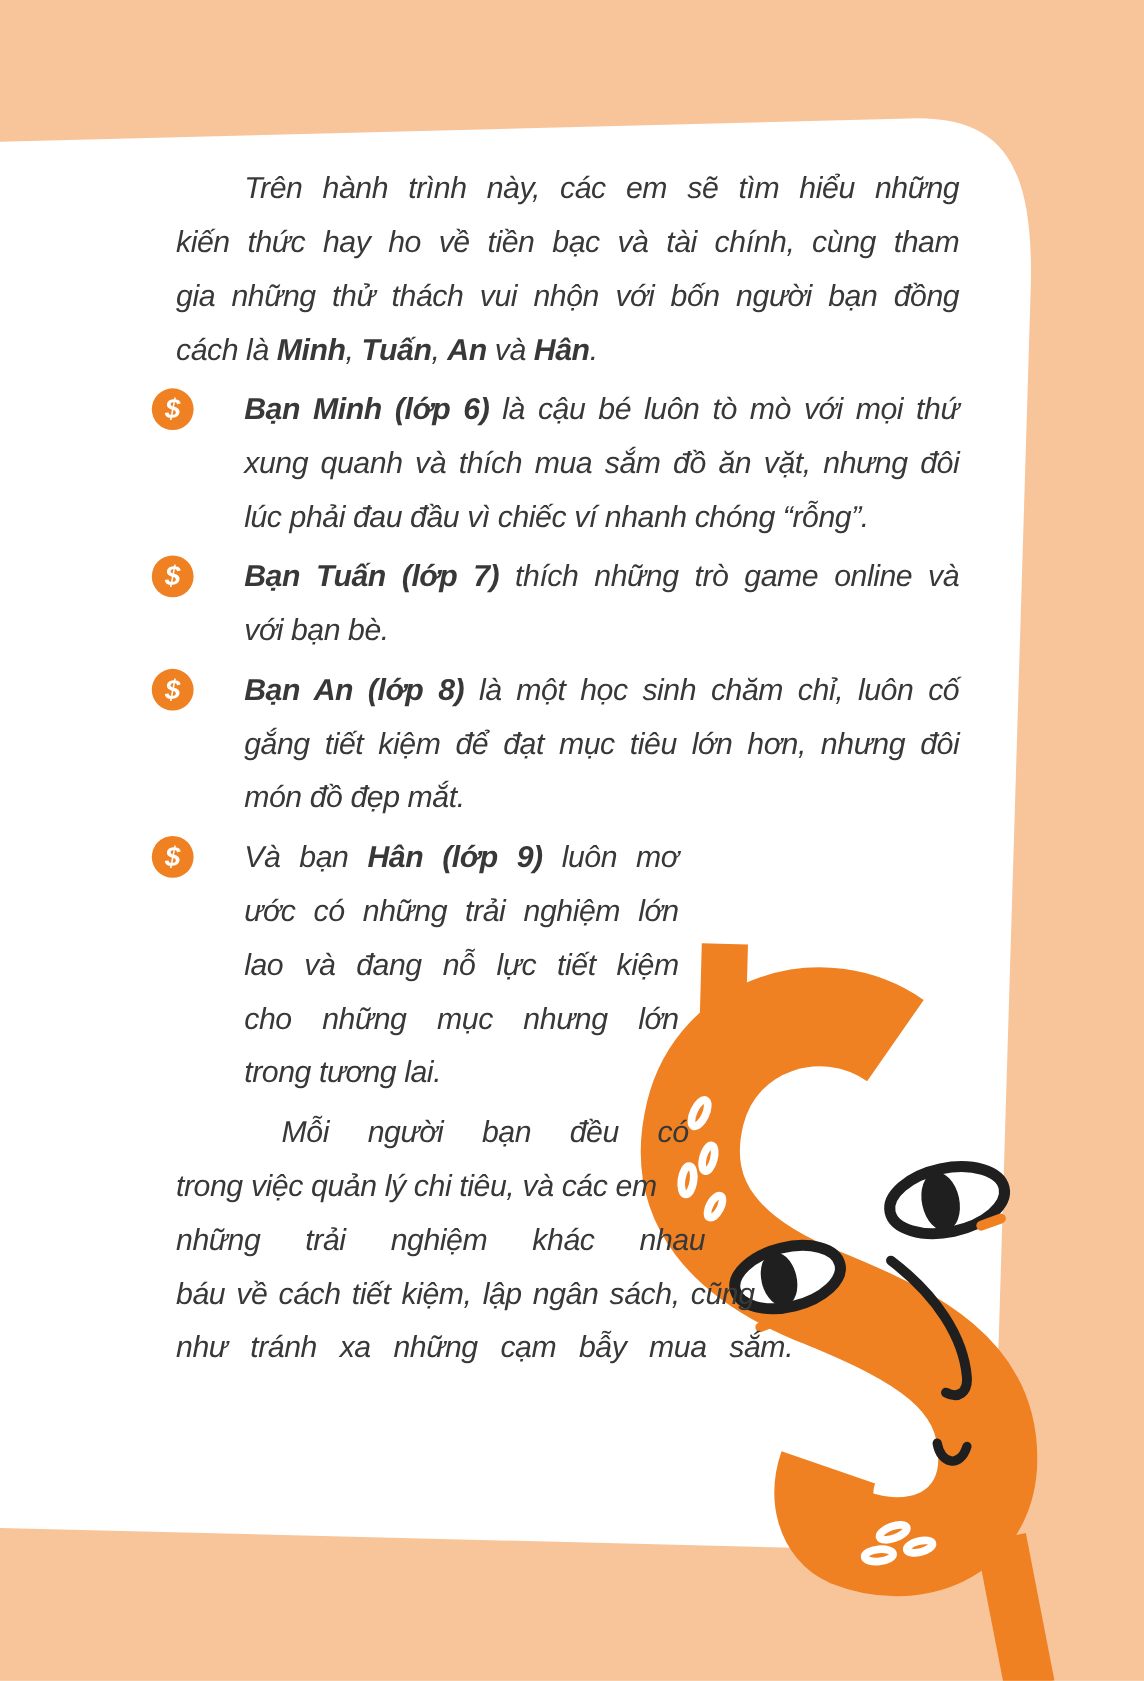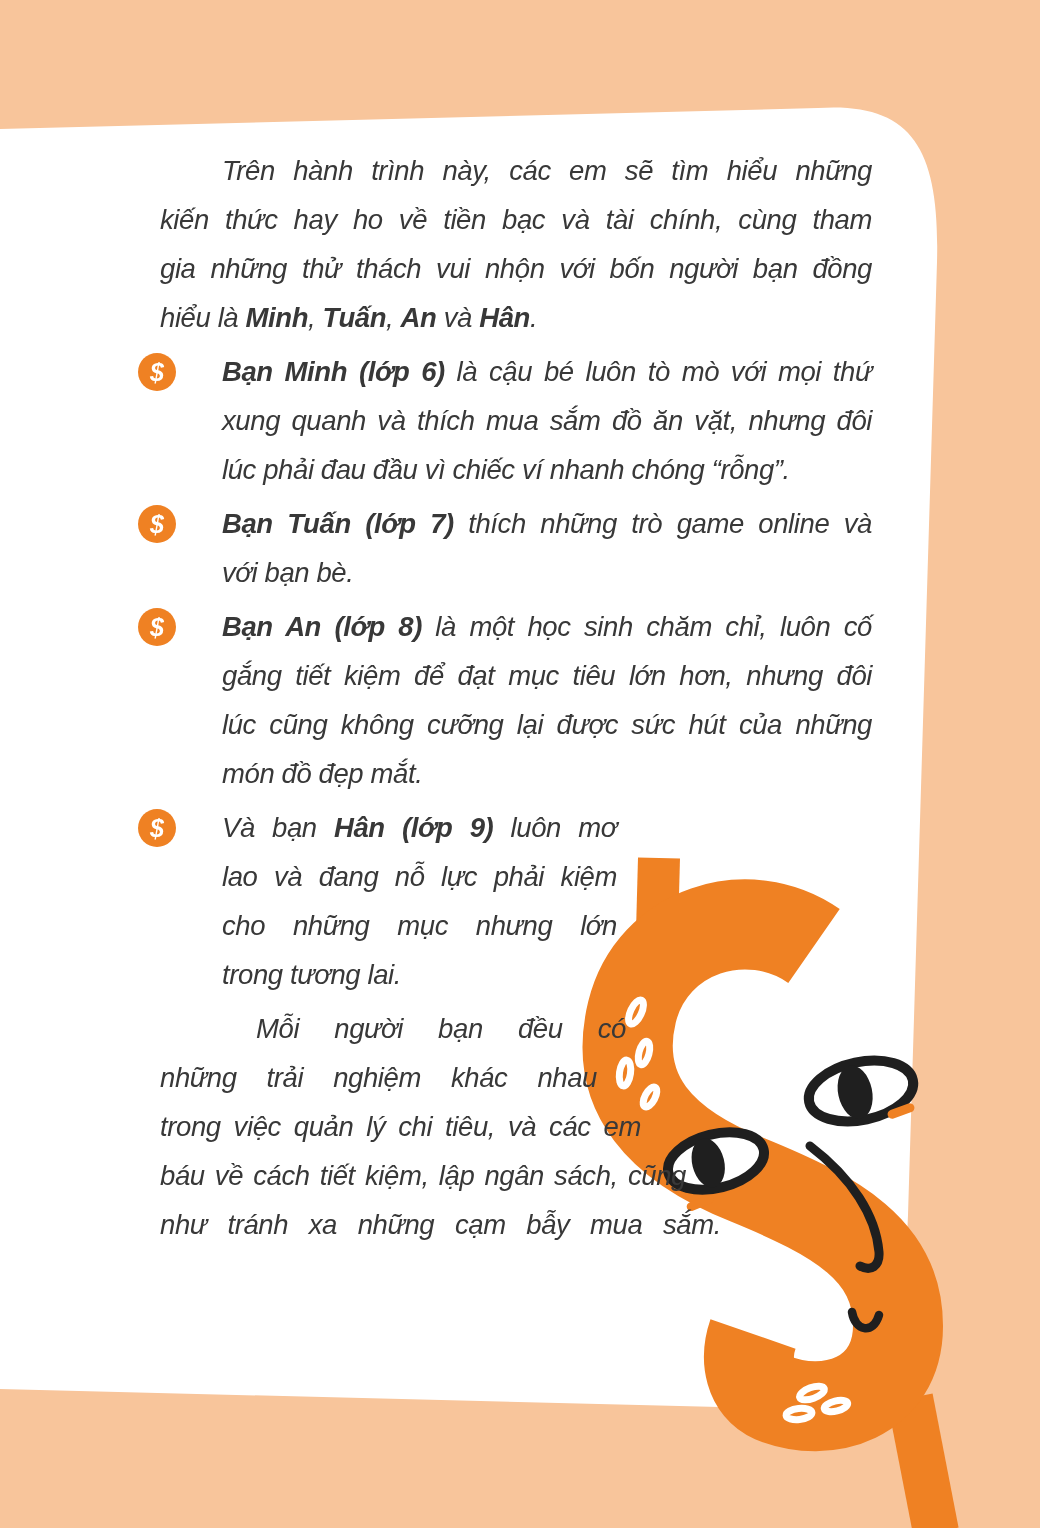--- a/index.html
+++ b/index.html
@@ -117,21 +117,21 @@
 
       <path class="face-line" stroke-width="8.5" d="M 852 1312 C 855 1331 873 1335 879 1315"></path>
     </g>
   </svg>
 
   <div class="content">
     <div class="para intro">
         <div class="line"><span>Trên hành trình này, các em sẽ tìm hiểu những</span></div>
         <div class="line"><span>kiến thức hay ho về tiền bạc và tài chính, cùng tham</span></div>
         <div class="line"><span>gia những thử thách vui nhộn với bốn người bạn đồng</span></div>
-        <div class="line nostretch"><span>hiểu là </span><span class="b">Minh</span><span>, </span><span class="b">Tuấn</span><span>, </span><span class="b">An</span><span> và </span><span class="b">Hân</span><span>.</span></div>
+        <div class="line nostretch"><span>cách là </span><span class="b">Minh</span><span>, </span><span class="b">Tuấn</span><span>, </span><span class="b">An</span><span> và </span><span class="b">Hân</span><span>.</span></div>
       </div>
     <div class="bullets">
         <div class="bullet">
           <span class="dot">$</span>
           <div>
             <div class="line"><span class="b">Bạn Minh (lớp 6)</span><span> là cậu bé luôn tò mò với mọi thứ</span></div>
             <div class="line"><span>xung quanh và thích mua sắm đồ ăn vặt, nhưng đôi</span></div>
             <div class="line nostretch"><span>lúc phải đau đầu vì chiếc ví nhanh chóng “rỗng”.</span></div>
           </div>
         </div>
@@ -140,36 +140,36 @@
           <div>
             <div class="line"><span class="b">Bạn Tuấn (lớp 7)</span><span> thích những trò game online và</span></div>
             <div class="line nostretch"><span>với bạn bè.</span></div>
           </div>
         </div>
         <div class="bullet">
           <span class="dot">$</span>
           <div>
             <div class="line"><span class="b">Bạn An (lớp 8)</span><span> là một học sinh chăm chỉ, luôn cố</span></div>
             <div class="line"><span>gắng tiết kiệm để đạt mục tiêu lớn hơn, nhưng đôi</span></div>
-            <div class="line"><span>lúc cũng không cưỡng lại được sức hút của những</span></div>
             <div class="line nostretch"><span>món đồ đẹp mắt.</span></div>
           </div>
         </div>
         <div class="bullet">
           <span class="dot">$</span>
           <div>
             <div class="line"><span>Và bạn </span><span class="b">Hân (lớp 9)</span><span> luôn mơ</span></div>
-            <div class="line"><span>lao và đang nỗ lực phải kiệm</span></div>
+            <div class="line"><span>ước có những trải nghiệm lớn</span></div>
+            <div class="line"><span>lao và đang nỗ lực tiết kiệm</span></div>
             <div class="line"><span>cho những mục nhưng lớn</span></div>
             <div class="line nostretch"><span>trong tương lai.</span></div>
           </div>
         </div>
       </div>
     <div class="para outro">
         <div class="line"><span>Mỗi người bạn đều có</span></div>
+        <div class="line"><span>trong việc quản lý chi tiêu, và các em</span></div>
         <div class="line"><span>những trải nghiệm khác nhau</span></div>
-        <div class="line"><span>trong việc quản lý chi tiêu, và các em</span></div>
         <div class="line"><span>báu về cách tiết kiệm, lập ngân sách, cũng</span></div>
         <div class="line"><span>như tránh xa những cạm bẫy mua sắm.</span></div>
       </div>
   </div>
 
 </div>
 
 </body></html>

